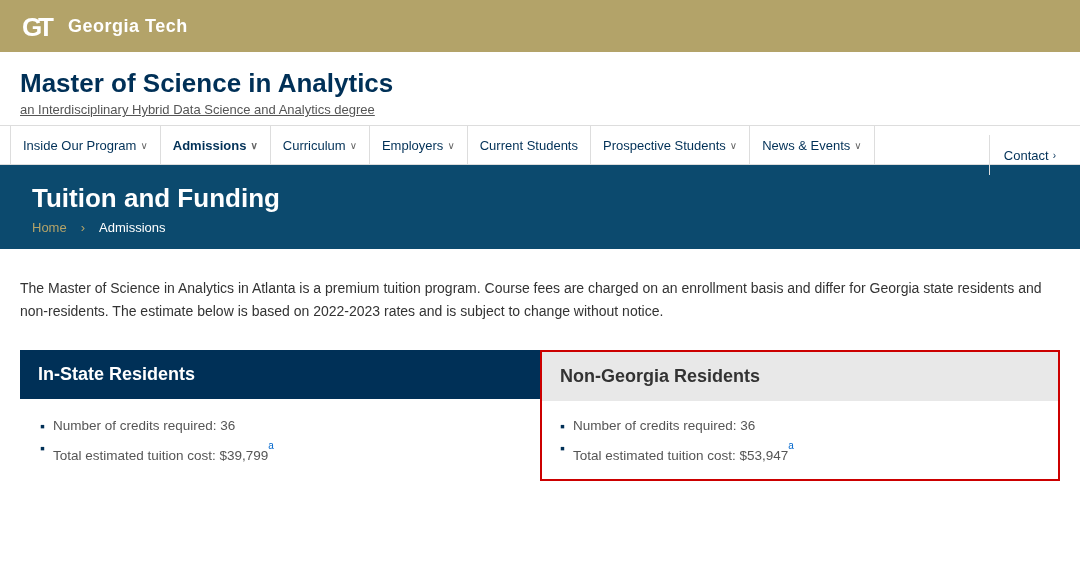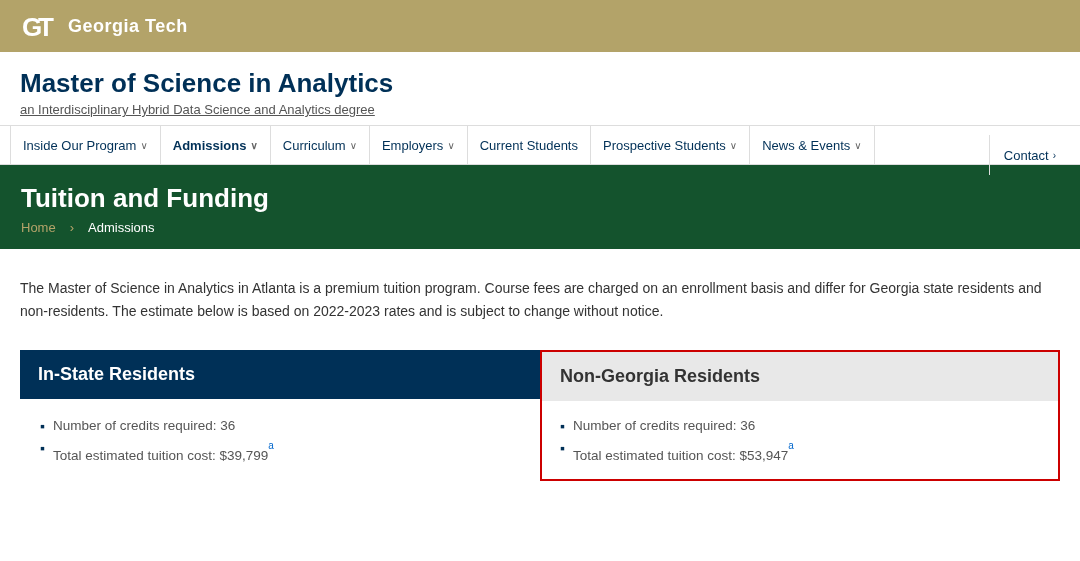--- a/index.html
+++ b/index.html
@@ -105,22 +105,22 @@
       border-left: 1px solid #ddd;
       white-space: nowrap;
     }
     .nav-contact .chevron {
       margin-left: 4px;
       font-size: 10px;
     }
 
     
     .page-banner {
-      background-color: #14532d;
-      padding: 18px 20px 14px 21px;
+      background-color: #0c4a6e;
+      padding: 18px 20px 14px 32px;
     }
     .page-banner-title {
       color: #fff;
       font-size: 26px;
       font-weight: bold;
     }
     .breadcrumb {
       display: flex;
       align-items: center;
       gap: 14px;

